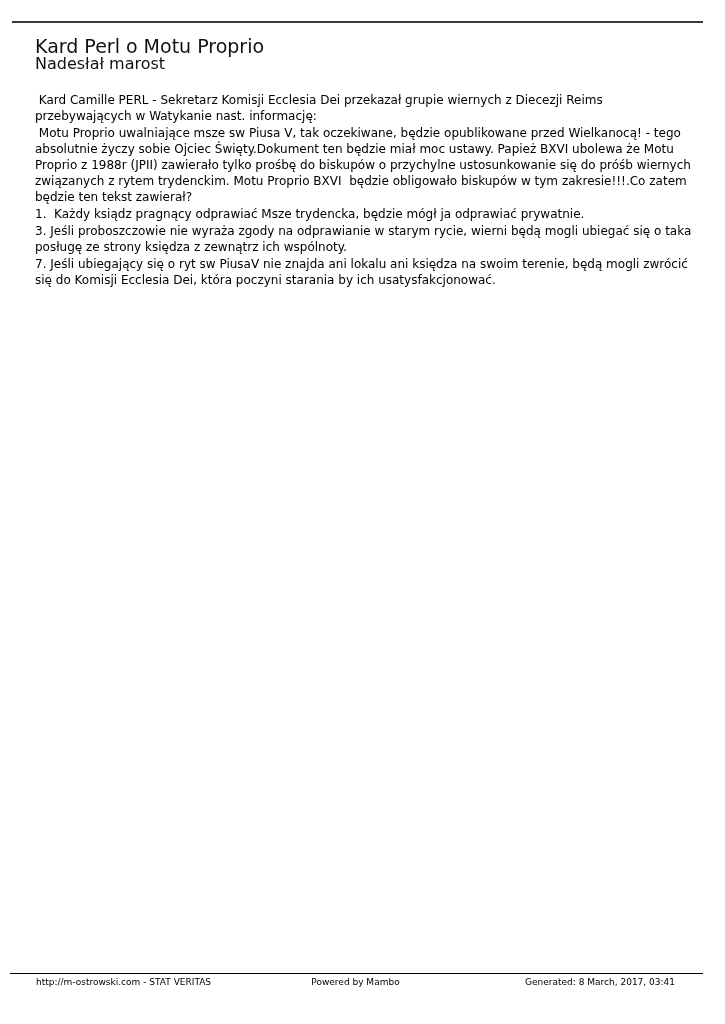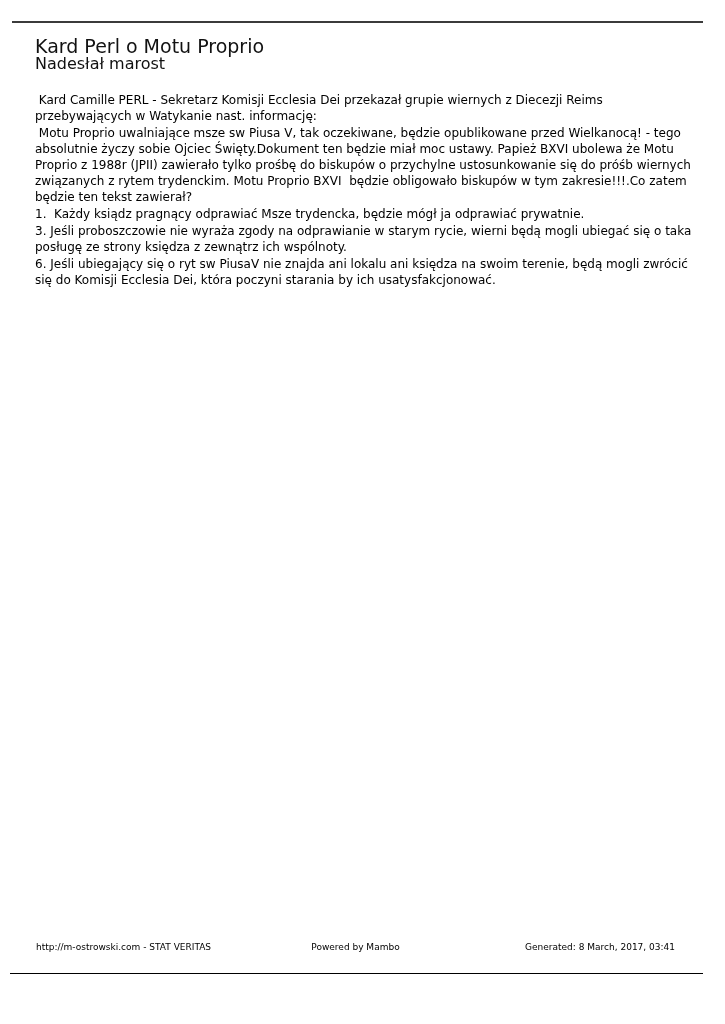--- a/index.html
+++ b/index.html
@@ -59,21 +59,21 @@
     position: absolute;
     left: 10px;
     top: 973px;
     width: 693px;
     height: 1px;
     background: #000000;
   }
   .page-footer {
     position: absolute;
     left: 10px;
-    top: 941px;
+    top: 976px;
     width: 693px;
     display: flex;
     align-items: flex-start;
     font-size: 9px;
     line-height: 12px;
     color: #000000;
   }
   .footer-cell {
     flex: 1;
   }
@@ -90,21 +90,21 @@
 
   <div class="content">
     <h1 class="article-title">Kard Perl o Motu Proprio</h1>
     <div class="article-byline">Nadesłał marost</div>
 
     <div class="article-body">
       <p> Kard Camille PERL - Sekretarz Komisji Ecclesia Dei przekazał grupie wiernych z Diecezji Reims przebywających w Watykanie nast. informację:</p>
       <p> Motu Proprio uwalniające msze sw Piusa V, tak oczekiwane, będzie opublikowane przed Wielkanocą! - tego absolutnie życzy sobie Ojciec Święty.Dokument ten będzie miał moc ustawy. Papież BXVI ubolewa że Motu Proprio z 1988r (JPII) zawierało tylko prośbę do biskupów o przychylne ustosunkowanie się do próśb wiernych związanych z rytem trydenckim. Motu Proprio BXVI  będzie obligowało biskupów w tym zakresie!!!.Co zatem będzie ten tekst zawierał?</p>
       <p>1.  Każdy ksiądz pragnący odprawiać Msze trydencka, będzie mógł ja odprawiać prywatnie.</p>
       <p>3. Jeśli proboszczowie nie wyraża zgody na odprawianie w starym rycie, wierni będą mogli ubiegać się o taka posługę ze strony księdza z zewnątrz ich wspólnoty.</p>
-      <p>6. Jeśli ubiegający się o ryt sw PiusaV nie znajda ani lokalu ani księdza na swoim terenie, będą mogli zwrócić się do Komisji Ecclesia Dei, która poczyni starania by ich usatysfakcjonować.</p>
+      <p>7. Jeśli ubiegający się o ryt sw PiusaV nie znajda ani lokalu ani księdza na swoim terenie, będą mogli zwrócić się do Komisji Ecclesia Dei, która poczyni starania by ich usatysfakcjonować.</p>
     </div>
   </div>
 
   <div class="footer-rule"></div>
 
   <div class="page-footer">
     <div class="footer-cell footer-left">http://m-ostrowski.com - STAT VERITAS</div>
     <div class="footer-cell footer-center">Powered by Mambo</div>
     <div class="footer-cell footer-right">Generated: 8 March, 2017, 03:41</div>
   </div>

